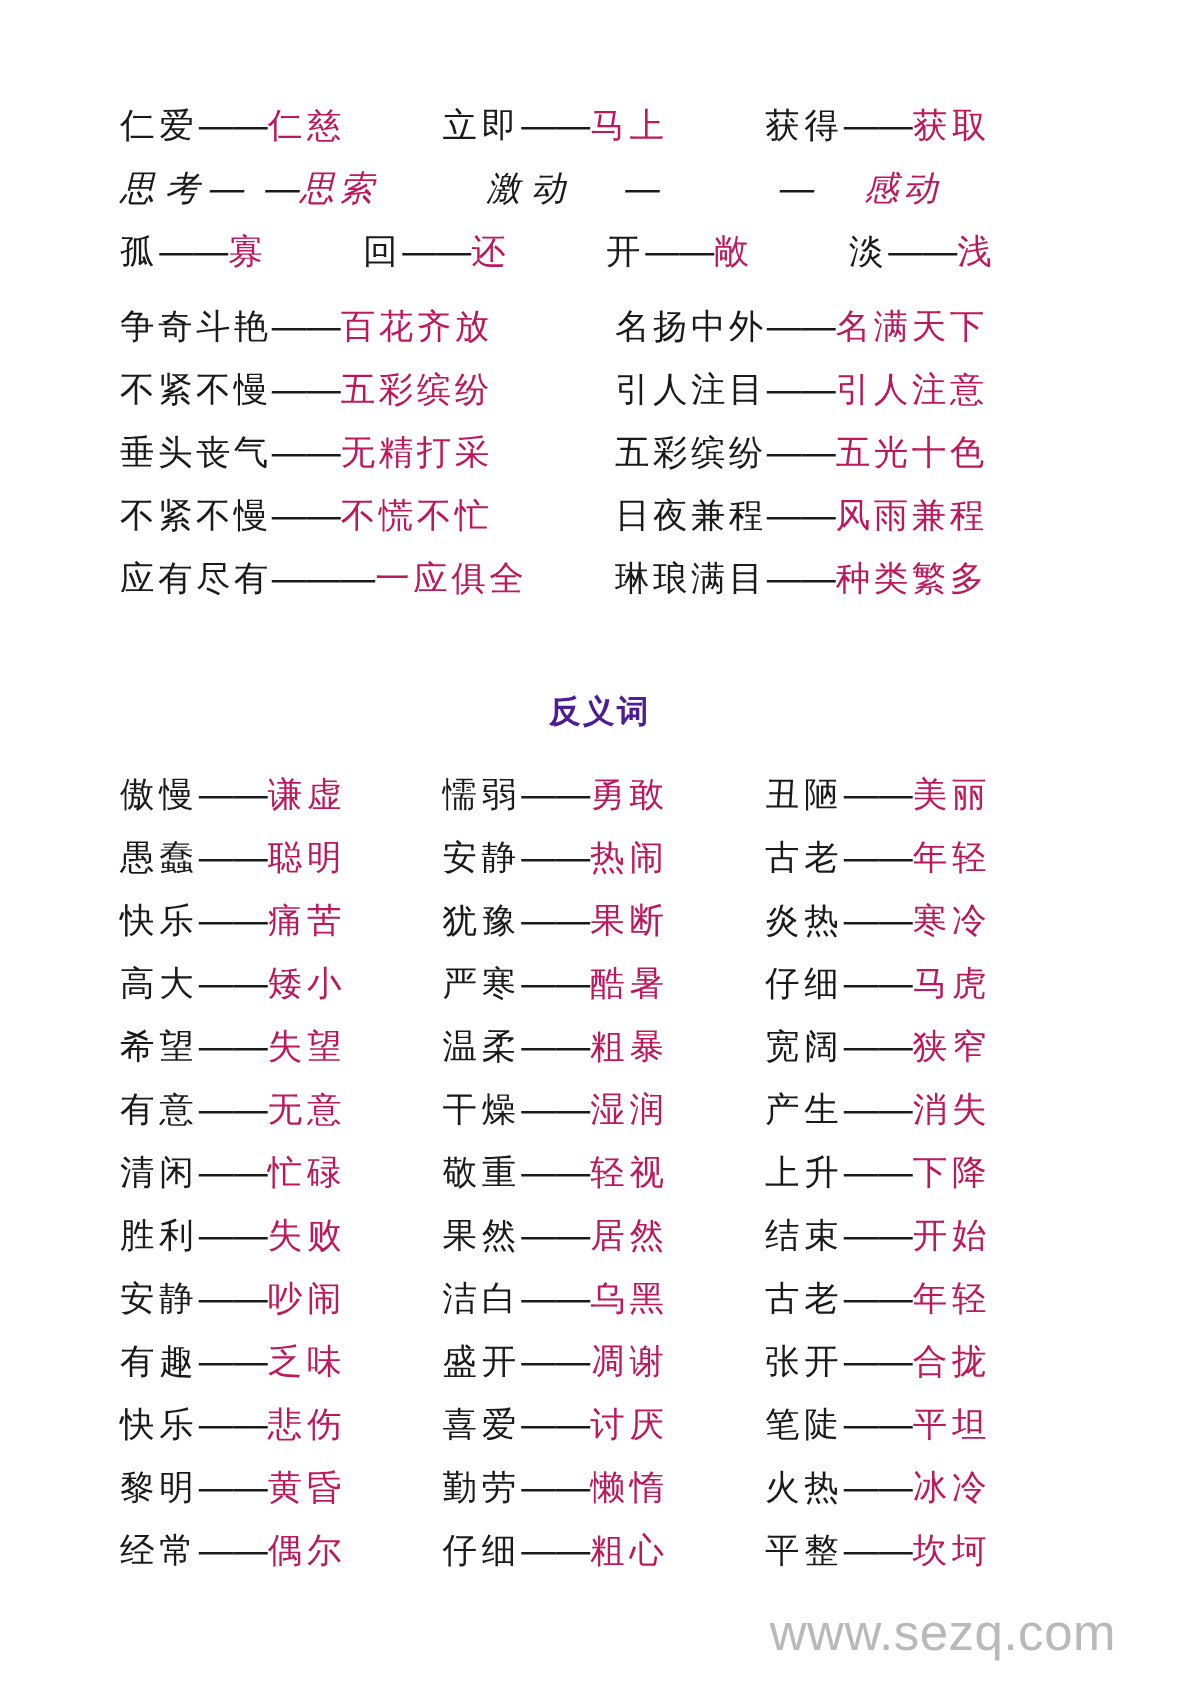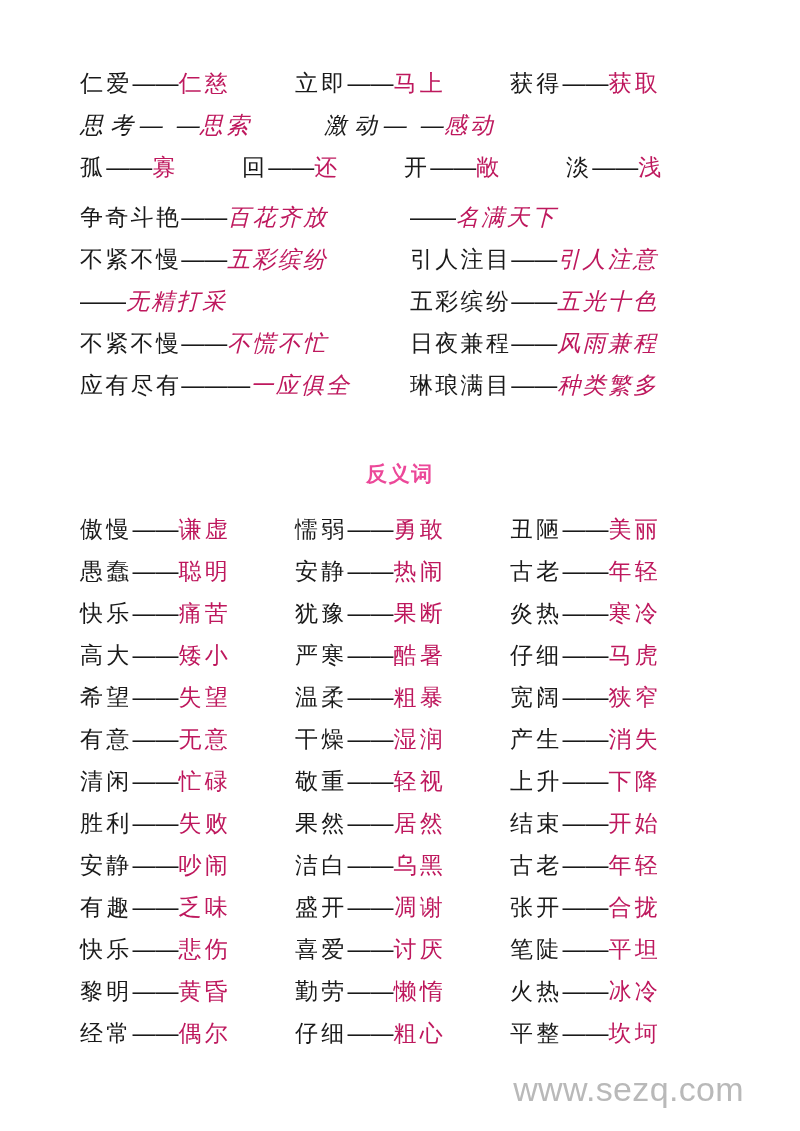--- a/index.html
+++ b/index.html
@@ -54,42 +54,42 @@
   .syn-block {
     font-size: 23px;
     line-height: 42px;
   }
   
   .syn-block .row.r-word .pair     { width: 215px; }
   .syn-block .row.r-word .pair:last-child { width: auto; }
 
   
   .syn-block .row.r-spaced .pair   { width: 244px; font-style: italic; }
-  .syn-block .row.r-spaced .pair:last-child { width: auto; }
+  .syn-block .row.r-spaced .pair:last-child { width: auto; gap: 33px; }
   .syn-block .row.r-spaced .term   { letter-spacing: 0.3em; }
   .syn-block .row.r-spaced .dash-gap { display:inline-block; width: 14px; }
 
   
   .syn-block .row.r-single .pair   { width: 162px; }
   .syn-block .row.r-single .pair:last-child { width: auto; }
 
   
   .idiom-block {
     font-size: 23px;
     line-height: 42px;
   }
   .idiom-block .row .pair { width: 330px; text-align: right; }
   .idiom-block .row .pair:last-child { width: auto; }
   .idiom-block .term { letter-spacing: 0.1em; }
-  .idiom-block .answer { letter-spacing: 0.1em; font-style: italic; }
+  .idiom-block .answer { letter-spacing: 0.1em; }
 
   
   .section-title {
     text-align: center;
-    color: #ec4899;
+    color: #4c1d95;
     font-weight: bold;
     font-size: 21px;
     letter-spacing: 0.08em;
     margin: 0;
     padding: 0;
   }
 
   
   .ant-block {
     font-size: 23px;
@@ -185,38 +185,40 @@
   <div class="gap-syn-idiom"></div>
 
   <div class="idiom-block">
     <div class="row">
       <span class="pair">
         <span class="term">争奇斗艳</span>
           <span class="dash">——</span>
           <span class="answer">百花齐放</span>
       </span>
       <span class="pair">
+        <span class="term">名扬中外</span>
           <span class="dash">——</span>
           <span class="answer">名满天下</span>
       </span>
     </div>
     <div class="row">
       <span class="pair">
         <span class="term">不紧不慢</span>
           <span class="dash">——</span>
           <span class="answer">五彩缤纷</span>
       </span>
       <span class="pair">
         <span class="term">引人注目</span>
           <span class="dash">——</span>
           <span class="answer">引人注意</span>
       </span>
     </div>
     <div class="row">
       <span class="pair">
+        <span class="term">垂头丧气</span>
           <span class="dash">——</span>
           <span class="answer">无精打采</span>
       </span>
       <span class="pair">
         <span class="term">五彩缤纷</span>
           <span class="dash">——</span>
           <span class="answer">五光十色</span>
       </span>
     </div>
     <div class="row">

